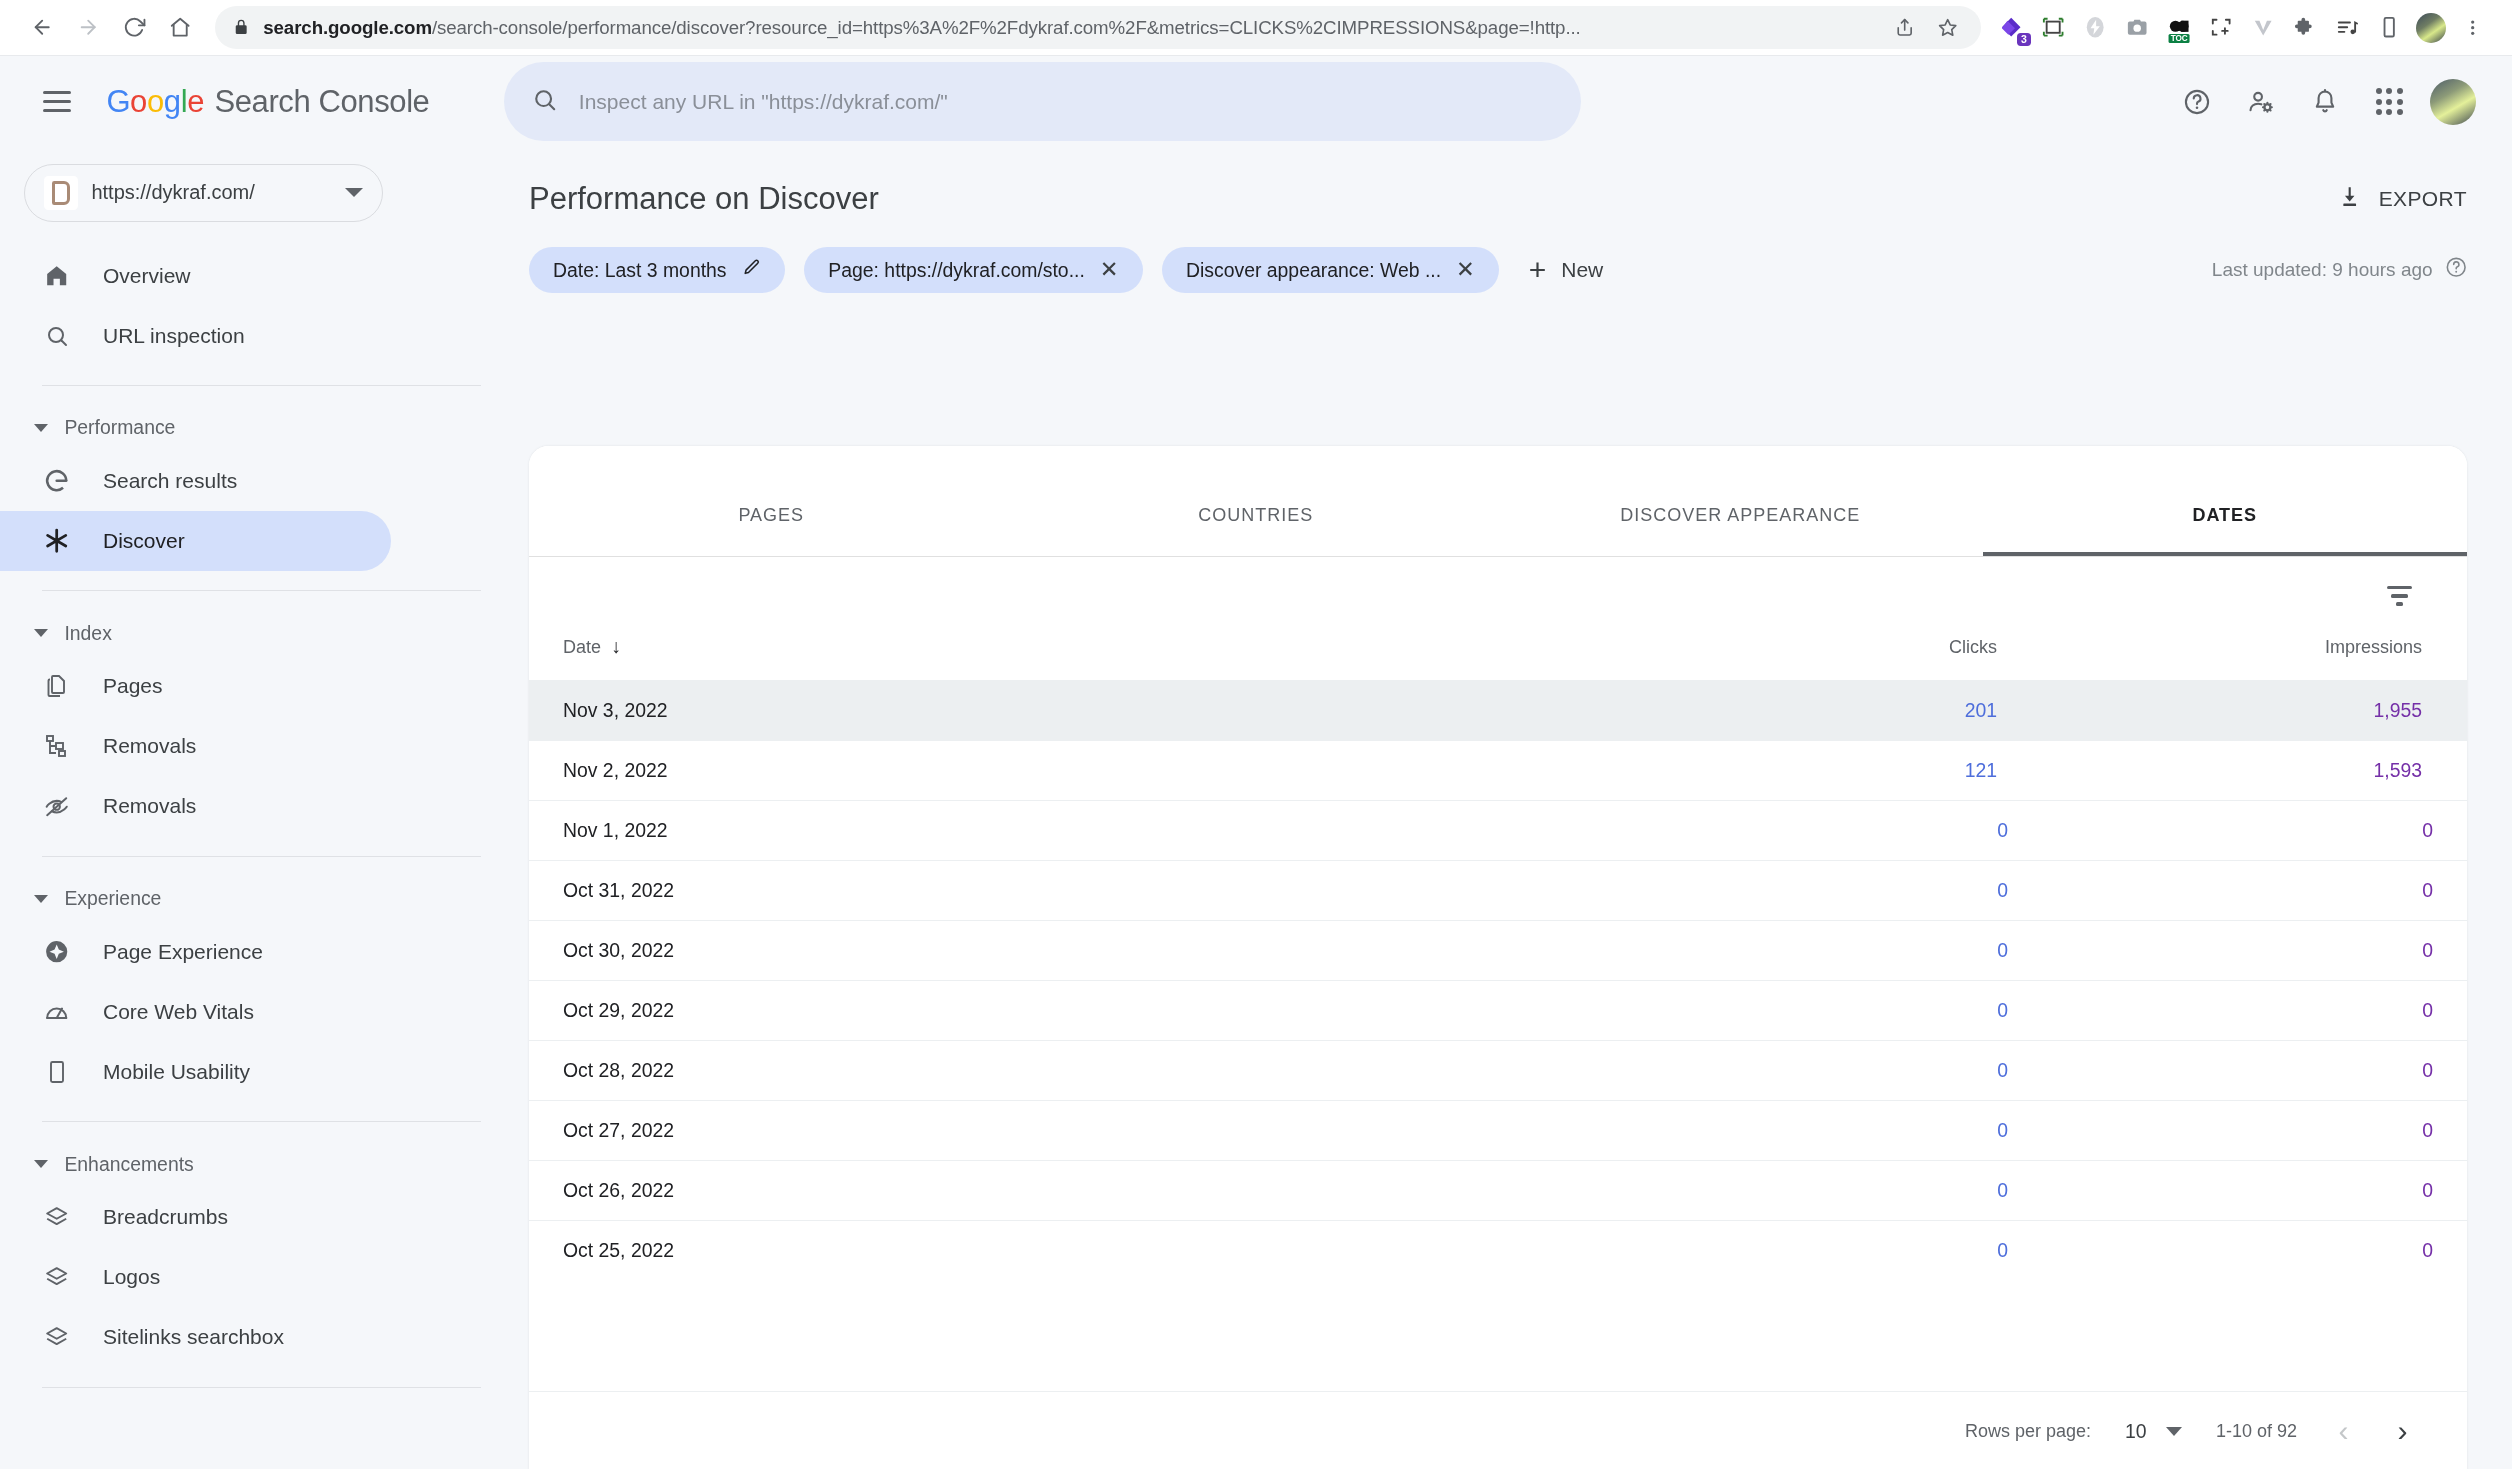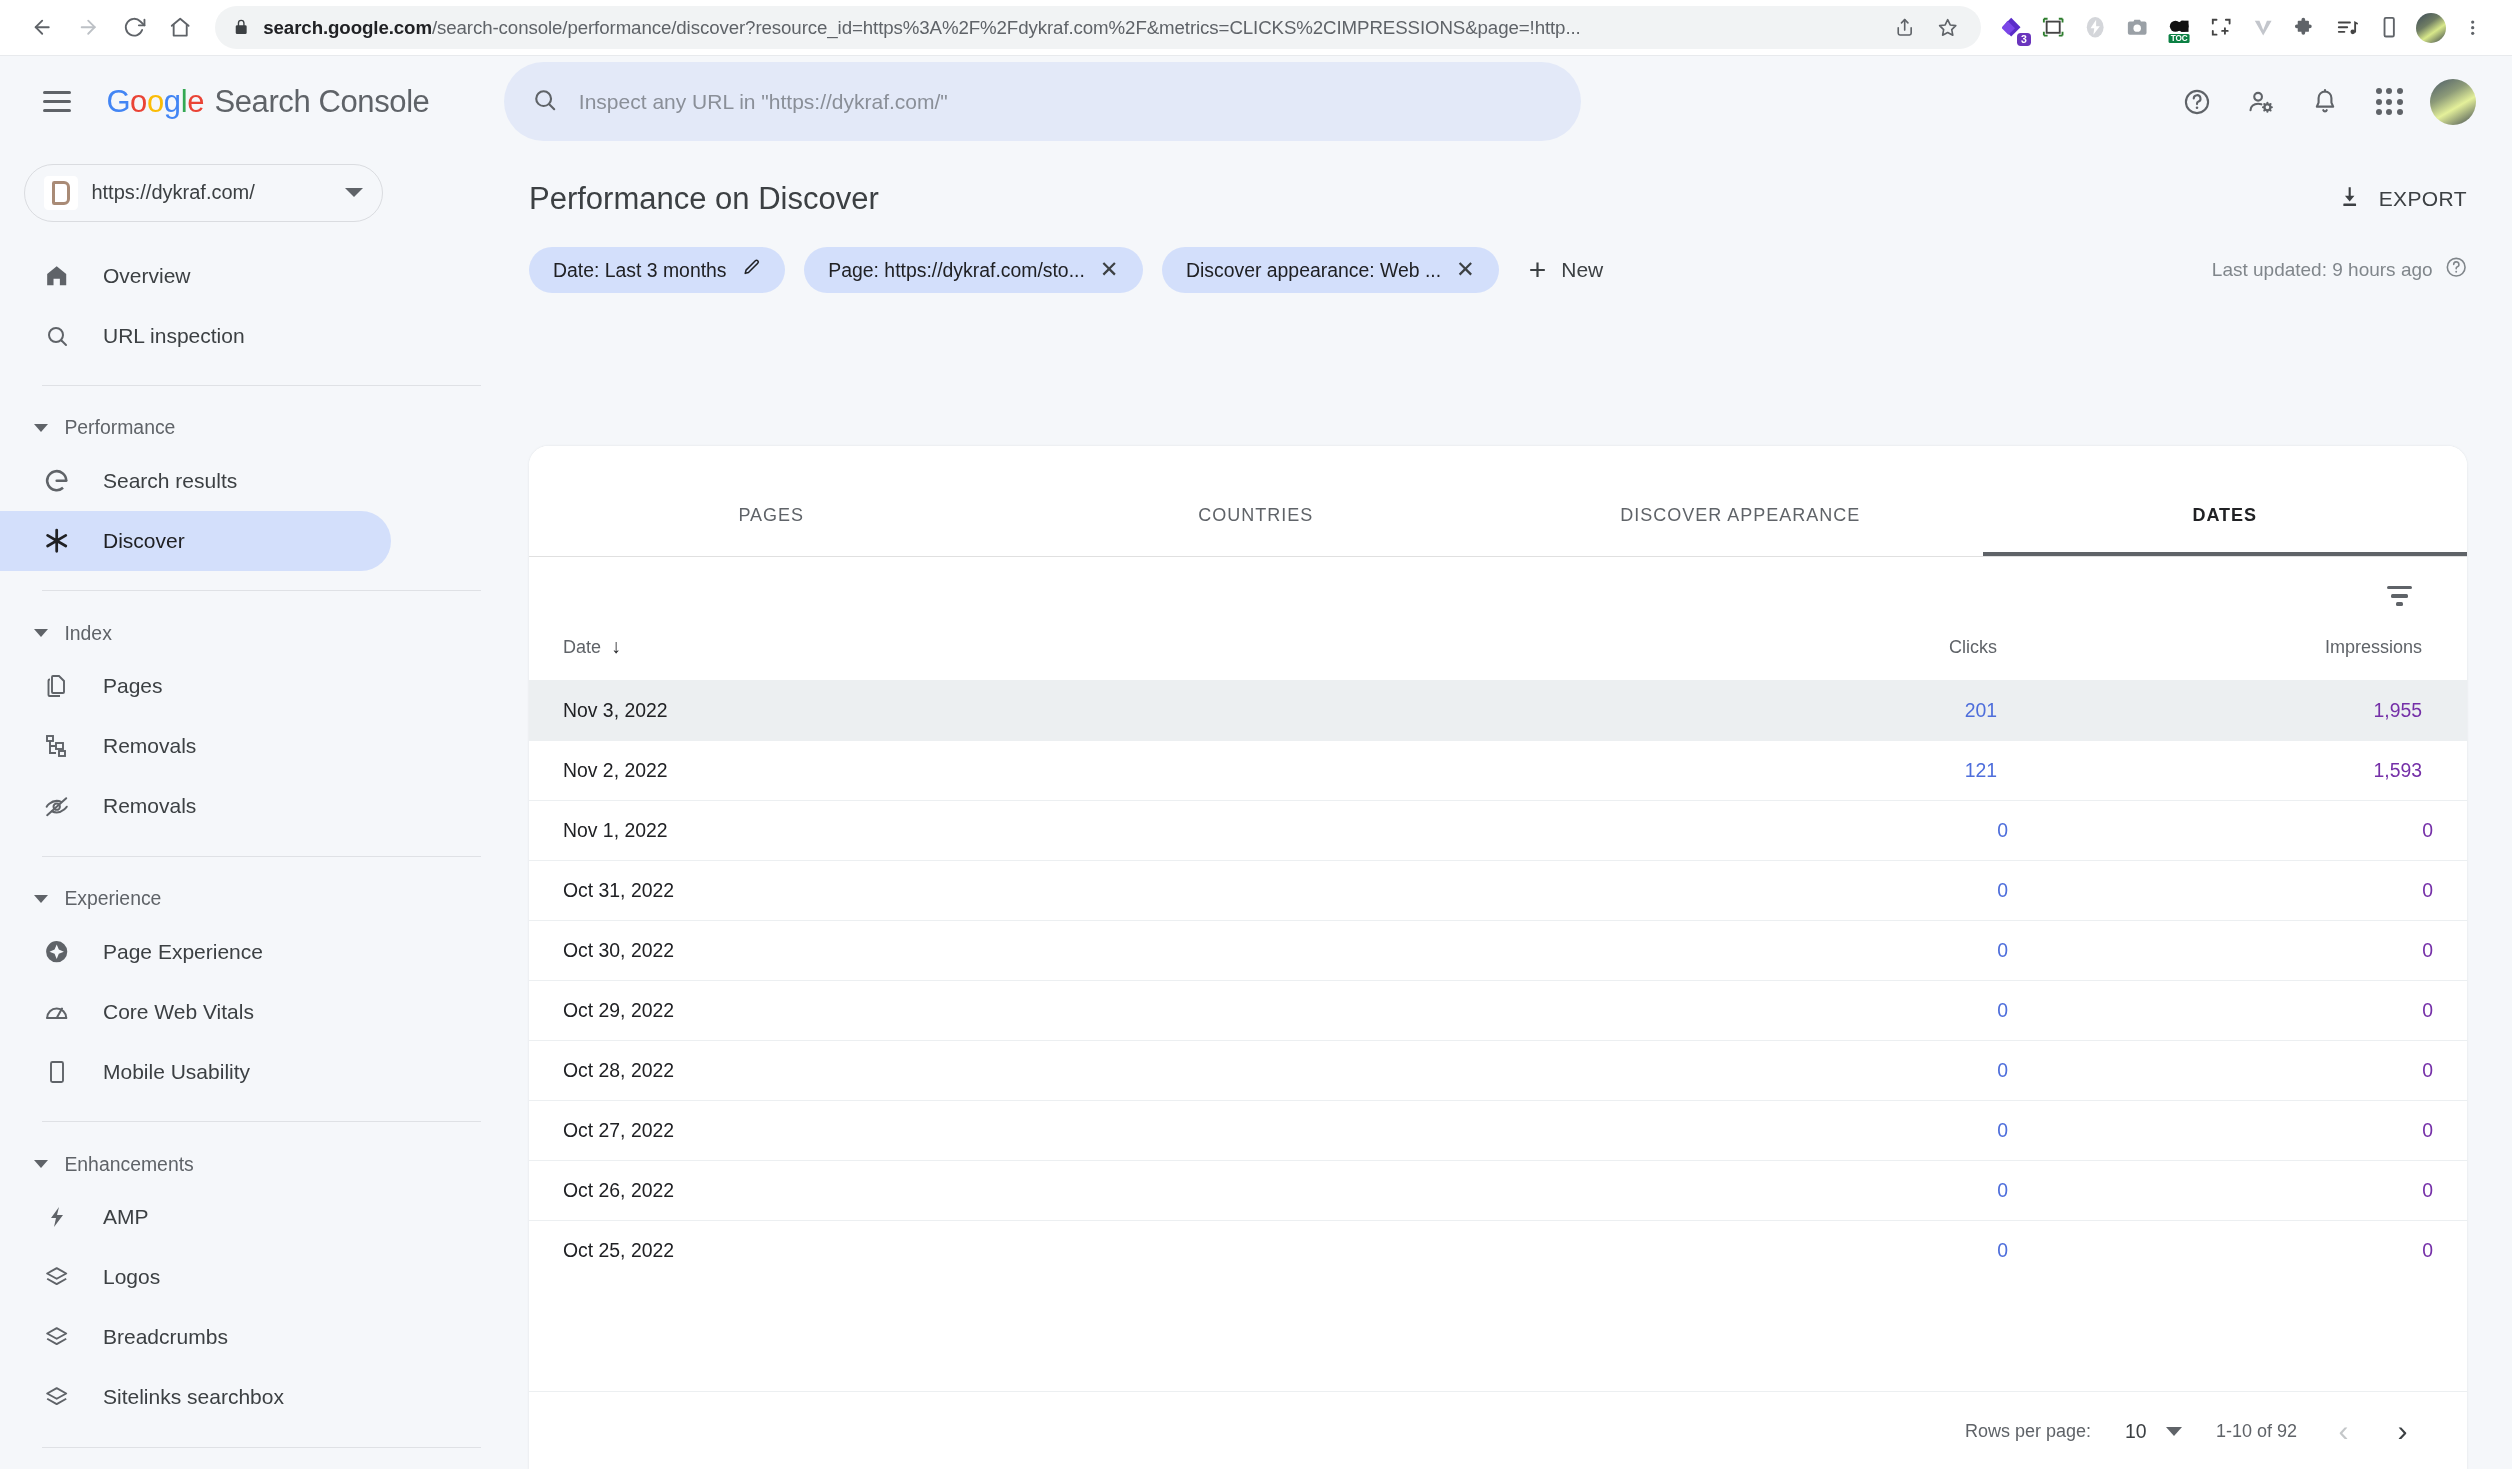--- a/index.html
+++ b/index.html
@@ -564,43 +564,35 @@
     </div>
 
     <div class="nav-divider"></div>
 
     <div class="nav-group-label">
       <span class="tri"></span>
       <span>Enhancements</span>
     </div>
     <div class="nav-item">
       <span class="ic">
-        <svg width="24" height="24" viewBox="0 0 24 24" fill="currentColor">
-            <path d="M14 2 6 13h5l-2 9 9-12h-6z"></path>
-          </svg>
-      </span>
-      <span>AMP</span>
-    </div>
-    <div class="nav-item">
-      <span class="ic">
         <svg width="25.4" height="25.4" viewBox="0 0 24 24" fill="none" stroke="currentColor" stroke-width="1.8" stroke-linejoin="round">
             <path d="M12 3 3 8l9 5 9-5z"></path>
             <path d="M3 13l9 5 9-5"></path>
           </svg>
       </span>
-      <span>Logos</span>
+      <span>Breadcrumbs</span>
     </div>
     <div class="nav-item">
       <span class="ic">
         <svg width="25.4" height="25.4" viewBox="0 0 24 24" fill="none" stroke="currentColor" stroke-width="1.8" stroke-linejoin="round">
             <path d="M12 3 3 8l9 5 9-5z"></path>
             <path d="M3 13l9 5 9-5"></path>
           </svg>
       </span>
-      <span>Breadcrumbs</span>
+      <span>Logos</span>
     </div>
     <div class="nav-item">
       <span class="ic">
         <svg width="25.4" height="25.4" viewBox="0 0 24 24" fill="none" stroke="currentColor" stroke-width="1.8" stroke-linejoin="round">
             <path d="M12 3 3 8l9 5 9-5z"></path>
             <path d="M3 13l9 5 9-5"></path>
           </svg>
       </span>
       <span>Sitelinks searchbox</span>
     </div>

